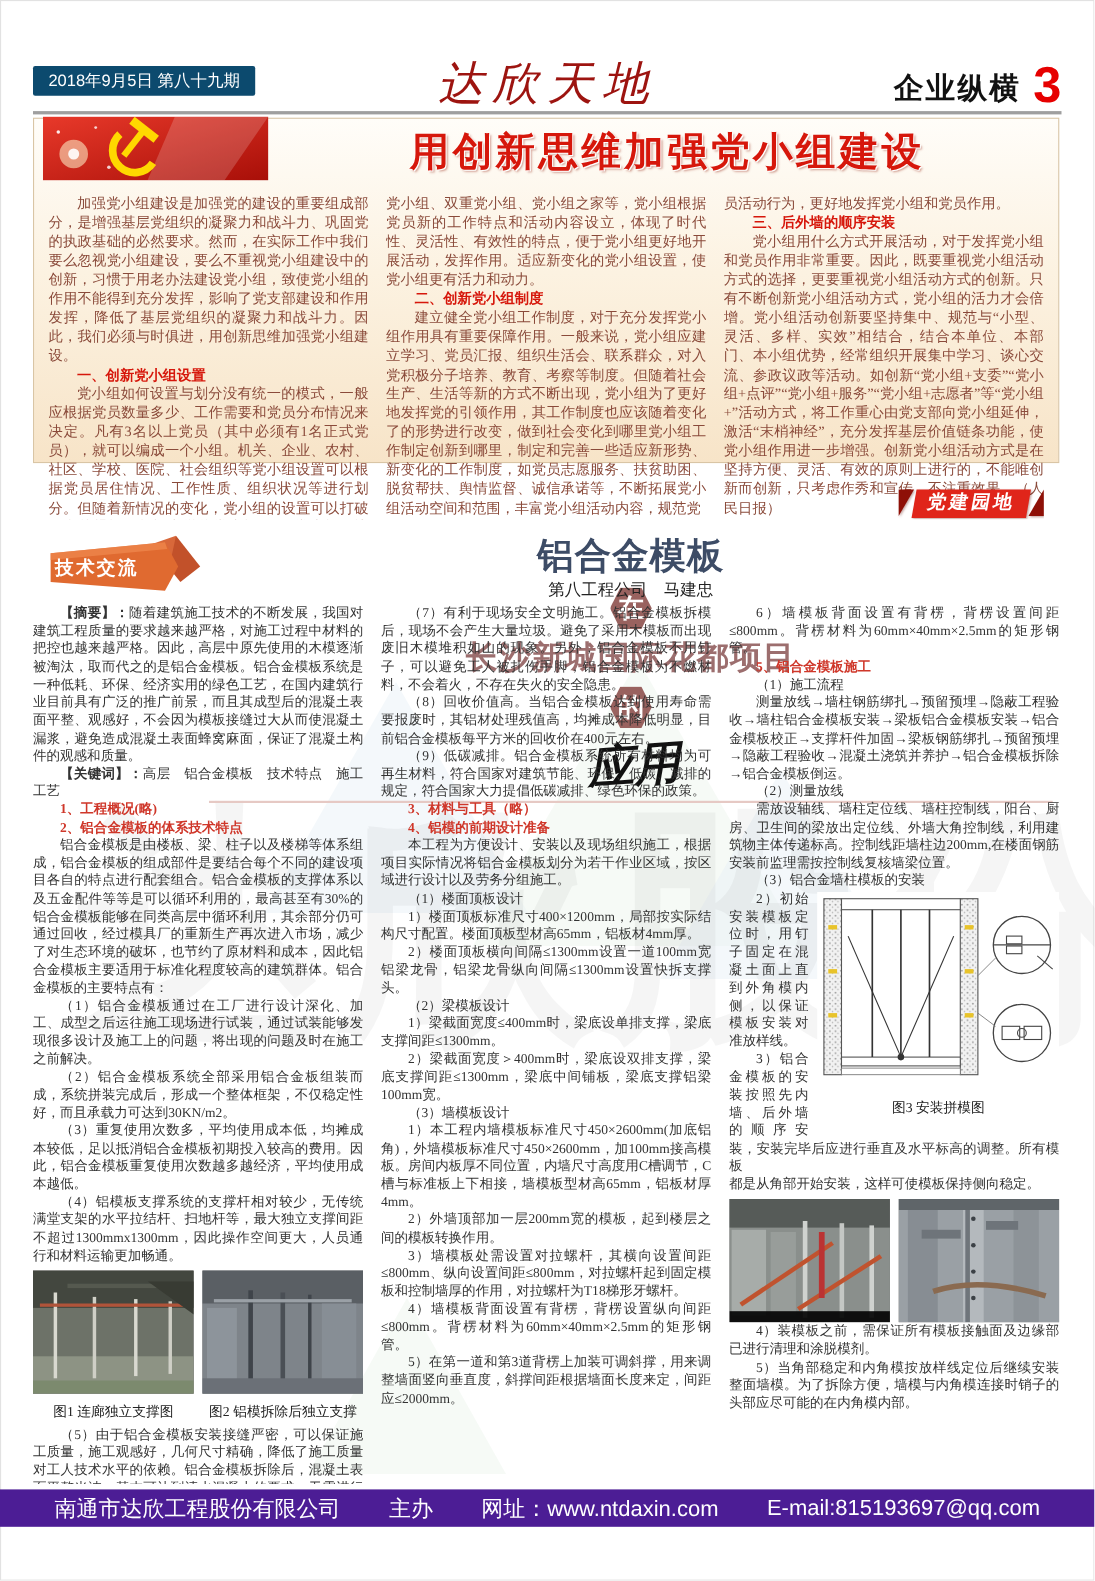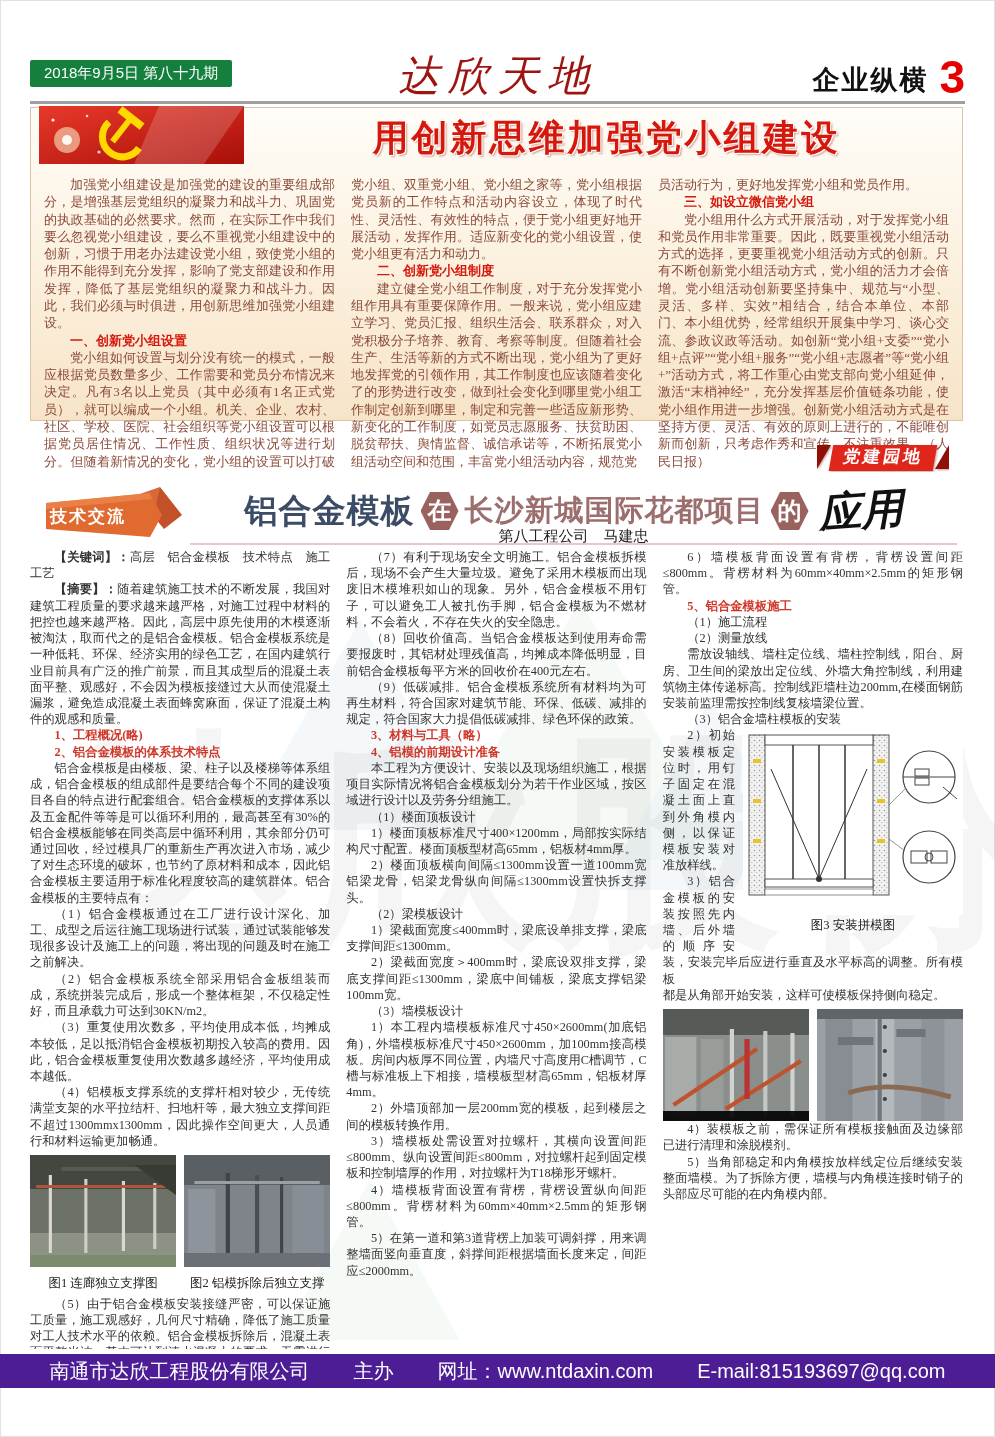--- a/index.html
+++ b/index.html
@@ -12,21 +12,21 @@
   .wm{position:absolute;pointer-events:none;z-index:0;}
   .wm-tri{width:0;height:0;border-style:solid;opacity:.45;}
   .wm-tri.t1{left:240px;top:620px;border-width:0 120px 210px 120px;border-color:transparent transparent #e7f0f7 transparent;position:absolute;}
   .wm-tri.t2{left:430px;top:600px;border-width:0 150px 260px 150px;border-color:transparent transparent #eaf3ea transparent;position:absolute;}
   .wm-tri.t3{left:600px;top:700px;border-width:0 110px 190px 110px;border-color:transparent transparent #e7f0f7 transparent;position:absolute;}
   .wm-tri.t4{left:280px;top:1180px;border-width:0 90px 160px 90px;border-color:transparent transparent #eaf3ea transparent;position:absolute;}
   .wm-text{position:absolute;left:70px;top:690px;width:860px;font-size:230px;font-weight:bold;
     color:rgba(120,120,120,.07);letter-spacing:10px;white-space:nowrap;font-family:"Liberation Sans",sans-serif;}
   
   .hdr{position:absolute;left:30px;top:52px;width:935px;height:48px;z-index:2;}
-  .date-chip{position:absolute;left:0;top:8px;background:#15803d;color:#fff;font-size:15px;
+  .date-chip{position:absolute;left:0;top:8px;background:#0c4a6e;color:#fff;font-size:15px;
     font-family:"Liberation Sans",sans-serif;padding:4px 14px;border-radius:2px;}
   .masthead{position:absolute;left:0;right:0;top:-4px;text-align:center;font-size:42px;font-weight:normal;
     font-style:italic;color:#9d1410;letter-spacing:8px;}
   .sec-right{position:absolute;right:0;top:2px;display:flex;align-items:flex-start;gap:11px;}
   .sec-name{font-size:27px;font-weight:bold;color:#111;letter-spacing:2px;margin-top:8px;}
   .page-num{font-size:46px;font-weight:bold;color:#e60000;line-height:1;font-family:"Liberation Sans",sans-serif;}
   .hdr-rule{position:absolute;left:30px;top:101px;width:935px;border-top:3px solid #9f9f9f;z-index:2;}
   
   .a1{position:absolute;left:30px;top:107px;width:933px;height:314px;border:1px solid #d9c5a5;
     background:linear-gradient(180deg,#fffdf9 0%,#fcf2e1 45%,#f7e4c8 100%);z-index:1;box-sizing:border-box;}
@@ -46,21 +46,21 @@
   .pj-wing{width:0;height:0;border-style:solid;}
   .pj-wing.l{border-width:24px 14px 0 0;border-color:#8e1007 transparent transparent transparent;}
   .pj-wing.r{border-width:0 0 24px 14px;border-color:transparent transparent #8e1007 transparent;}
   .pj-body{background:#e0251a;color:#fff;font-weight:bold;font-size:17px;letter-spacing:3px;
     padding:1px 12px 2px 12px;transform:skewX(-10deg);}
   
   .a2-hdr{position:absolute;left:30px;top:483px;width:933px;height:62px;z-index:1;}
   .tx-badge{position:absolute;left:12px;top:2px;}
   .tx-badge-label{position:absolute;left:20px;top:22px;color:#fff;font-size:17px;font-weight:bold;letter-spacing:2px;}
   .a2-title{position:absolute;left:160px;right:6px;top:0;display:flex;align-items:center;justify-content:center;
-    gap:6px;border-bottom:2px solid #e6c9c4;padding-bottom:4px;}
+    gap:6px;border-bottom:2px solid #e6c9c4;padding-bottom:4px;flex-direction:column;}
   .t-blue{font-size:33px;font-weight:bold;color:#3d4c66;letter-spacing:1px;}
   .t-hex{display:inline-flex;align-items:center;justify-content:center;width:38px;height:38px;background:#99625f;
     color:#fff;font-size:24px;font-weight:bold;clip-path:polygon(25% 0,75% 0,100% 50%,75% 100%,25% 100%,0 50%);}
   .t-rose{font-size:29px;font-weight:bold;color:#9c6e6e;letter-spacing:1px;}
   .t-script{font-size:42px;font-weight:bold;font-style:italic;color:#111;margin-left:4px;transform:rotate(-4deg);}
   .a2-byline{position:absolute;left:160px;right:6px;top:44px;text-align:center;font-size:15px;color:#222;
     font-family:"Liberation Sans",sans-serif;}
   
   .a2-cols{position:absolute;left:30px;top:549px;width:933px;height:800px;display:flex;gap:16px;z-index:1;}
   .a2-cols .col{flex:1;overflow:hidden;font-size:12.3px;line-height:1.32;color:#333;position:relative;}
@@ -130,21 +130,21 @@
         <p class="par s-p">党小组如何设置与划分没有统一的模式，一般应根据党员数量多少、工作需要和党员分布情况来决定。凡有3名以上党员（其中必须有1名正式党员），就可以编成一个小组。机关、企业、农村、社区、学校、医院、社会组织等党小组设置可以根据党员居住情况、工作性质、组织状况等进行划分。但随着新情况的变化，党小组的设置可以打破原有的规矩，如设立微信党小组、QQ党小组、流动</p>
       </div>
     <div class="col">
         <p class="par s-c">党小组、双重党小组、党小组之家等，党小组根据党员新的工作特点和活动内容设立，体现了时代性、灵活性、有效性的特点，便于党小组更好地开展活动，发挥作用。适应新变化的党小组设置，使党小组更有活力和动力。</p>
         <p class="par s-h">二、创新党小组制度</p>
         <p class="par s-p">建立健全党小组工作制度，对于充分发挥党小组作用具有重要保障作用。一般来说，党小组应建立学习、党员汇报、组织生活会、联系群众，对入党积极分子培养、教育、考察等制度。但随着社会生产、生活等新的方式不断出现，党小组为了更好地发挥党的引领作用，其工作制度也应该随着变化了的形势进行改变，做到社会变化到哪里党小组工作制定创新到哪里，制定和完善一些适应新形势、新变化的工作制度，如党员志愿服务、扶贫助困、脱贫帮扶、舆情监督、诚信承诺等，不断拓展党小组活动空间和范围，丰富党小组活动内容，规范党</p>
       </div>
     <div class="col">
       <div>
           <p class="par s-c">员活动行为，更好地发挥党小组和党员作用。</p>
-          <p class="par s-h">三、如设立微信党小组</p>
+          <p class="par s-h">三、后外墙的顺序安装</p>
           <p class="par s-p">党小组用什么方式开展活动，对于发挥党小组和党员作用非常重要。因此，既要重视党小组活动方式的选择，更要重视党小组活动方式的创新。只有不断创新党小组活动方式，党小组的活力才会倍增。党小组活动创新要坚持集中、规范与“小型、灵活、多样、实效”相结合，结合本单位、本部门、本小组优势，经常组织开展集中学习、谈心交流、参政议政等活动。如创新“党小组+支委”“党小组+点评”“党小组+服务”“党小组+志愿者”等“党小组+”活动方式，将工作重心由党支部向党小组延伸，激活“末梢神经”，充分发挥基层价值链条功能，使党小组作用进一步增强。创新党小组活动方式是在坚持方便、灵活、有效的原则上进行的，不能唯创新而创新，只考虑作秀和宣传，不注重效果。（人民日报）</p>
         </div>
       <div class="pj-badge">
         <span class="pj-wing l"></span>
         <span class="pj-body">党建园地</span>
         <span class="pj-wing r"></span>
       </div>
     </div>
   </div>
 </div>
@@ -164,22 +164,22 @@
     <span class="t-hex">的</span>
     <span class="t-script">应用</span>
   </div>
   <div class="a2-byline">第八工程公司　马建忠</div>
 </div>
 
 <div class="a2-cols a2">
 
   <div class="col">
     <div>
+        <p class="par s-p"><b>【摘要】：</b>随着建筑施工技术的不断发展，我国对建筑工程质量的要求越来越严格，对施工过程中材料的把控也越来越严格。因此，高层中原先使用的木模逐渐被淘汰，取而代之的是铝合金模板。铝合金模板系统是一种低耗、环保、经济实用的绿色工艺，在国内建筑行业目前具有广泛的推广前景，而且其成型后的混凝土表面平整、观感好，不会因为模板接缝过大从而使混凝土漏浆，避免造成混凝土表面蜂窝麻面，保证了混凝土构件的观感和质量。</p>
         <p class="par s-p"><b>【关键词】：</b>高层　铝合金模板　技术特点　施工工艺</p>
-        <p class="par s-p"><b>【摘要】：</b>随着建筑施工技术的不断发展，我国对建筑工程质量的要求越来越严格，对施工过程中材料的把控也越来越严格。因此，高层中原先使用的木模逐渐被淘汰，取而代之的是铝合金模板。铝合金模板系统是一种低耗、环保、经济实用的绿色工艺，在国内建筑行业目前具有广泛的推广前景，而且其成型后的混凝土表面平整、观感好，不会因为模板接缝过大从而使混凝土漏浆，避免造成混凝土表面蜂窝麻面，保证了混凝土构件的观感和质量。</p>
         <p class="par s-h">1、工程概况(略)</p>
         <p class="par s-h">2、铝合金模板的体系技术特点</p>
         <p class="par s-p">铝合金模板是由楼板、梁、柱子以及楼梯等体系组成，铝合金模板的组成部件是要结合每个不同的建设项目各自的特点进行配套组合。铝合金模板的支撑体系以及五金配件等等是可以循环利用的，最高甚至有30%的铝合金模板能够在同类高层中循环利用，其余部分仍可通过回收，经过模具厂的重新生产再次进入市场，减少了对生态环境的破坏，也节约了原材料和成本，因此铝合金模板主要适用于标准化程度较高的建筑群体。铝合金模板的主要特点有：</p>
         <p class="par s-p">（1）铝合金模板通过在工厂进行设计深化、加工、成型之后运往施工现场进行试装，通过试装能够发现很多设计及施工上的问题，将出现的问题及时在施工之前解决。</p>
         <p class="par s-p">（2）铝合金模板系统全部采用铝合金板组装而成，系统拼装完成后，形成一个整体框架，不仅稳定性好，而且承载力可达到30KN/m2。</p>
         <p class="par s-p">（3）重复使用次数多，平均使用成本低，均摊成本较低，足以抵消铝合金模板初期投入较高的费用。因此，铝合金模板重复使用次数越多越经济，平均使用成本越低。</p>
         <p class="par s-p">（4）铝模板支撑系统的支撑杆相对较少，无传统满堂支架的水平拉结杆、扫地杆等，最大独立支撑间距不超过1300mmx1300mm，因此操作空间更大，人员通行和材料运输更加畅通。</p>
       </div>
     <div class="figrow">
       <div class="fig">
@@ -239,20 +239,21 @@
       <p class="par s-p">3）墙模板处需设置对拉螺杆，其横向设置间距≤800mm、纵向设置间距≤800mm，对拉螺杆起到固定模板和控制墙厚的作用，对拉螺杆为T18梯形牙螺杆。</p>
       <p class="par s-p">4）墙模板背面设置有背楞，背楞设置纵向间距≤800mm。背楞材料为60mm×40mm×2.5mm的矩形钢管。</p>
       <p class="par s-p">5）在第一道和第3道背楞上加装可调斜撑，用来调整墙面竖向垂直度，斜撑间距根据墙面长度来定，间距应≤2000mm。</p>
     </div>
 
   <div class="col">
     <div>
         <p class="par s-p">6）墙模板背面设置有背楞，背楞设置间距≤800mm。背楞材料为60mm×40mm×2.5mm的矩形钢管。</p>
         <p class="par s-h">5、铝合金模板施工</p>
         <p class="par s-p">（1）施工流程</p>
+        <p class="par s-p">测量放线→墙柱钢筋绑扎→预留预埋→隐蔽工程验收→墙柱铝合金模板安装→梁板铝合金模板安装→铝合金模板校正→支撑杆件加固→梁板钢筋绑扎→预留预埋→隐蔽工程验收→混凝土浇筑并养护→铝合金模板拆除→铝合金模板倒运。</p>
         <p class="par s-p">（2）测量放线</p>
         <p class="par s-p">需放设轴线、墙柱定位线、墙柱控制线，阳台、厨房、卫生间的梁放出定位线、外墙大角控制线，利用建筑物主体传递标高。控制线距墙柱边200mm,在楼面钢筋安装前监理需按控制线复核墙梁位置。</p>
         <p class="par s-p">（3）铝合金墙柱模板的安装</p>
       </div>
     <div class="fig3">
       <svg viewBox="0 0 220 186">
         <defs>
           <pattern id="dots" width="5" height="5" patternUnits="userSpaceOnUse">
             <rect width="5" height="5" fill="#f2f2f2"></rect>
             <circle cx="1.5" cy="1.5" r="0.8" fill="#9a9a9a"></circle>

